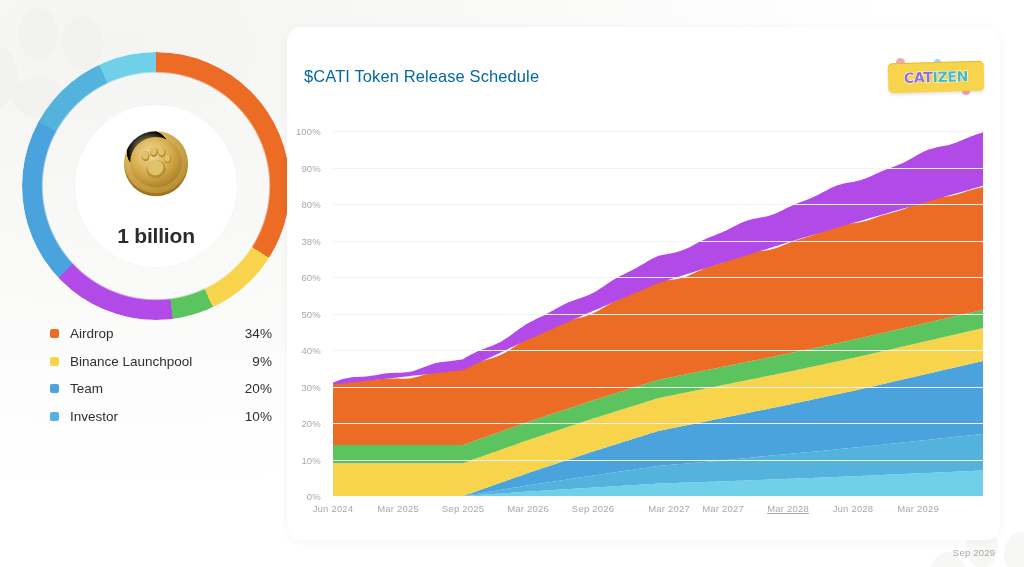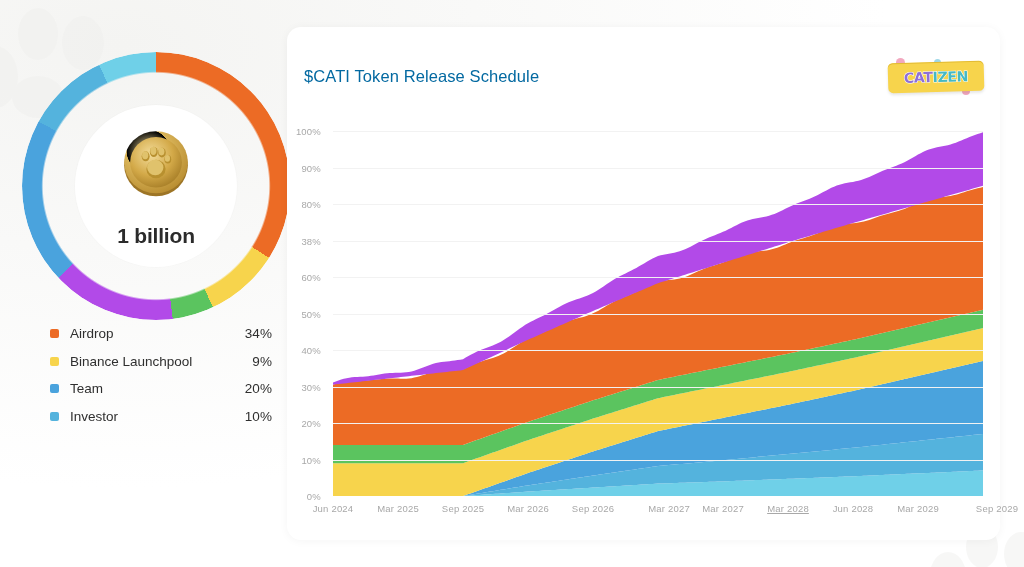--- a/index.html
+++ b/index.html
@@ -221,16 +221,16 @@
         <div class="xtick" style="left: 0px;">Jun 2024</div>
         <div class="xtick" style="left: 65px;">Mar 2025</div>
         <div class="xtick" style="left: 130px;">Sep 2025</div>
         <div class="xtick" style="left: 195px;">Mar 2026</div>
         <div class="xtick" style="left: 260px; text-align: center;">Sep 2026</div>
         <div class="xtick" style="left: 325px; margin-left: 11px;">Mar 2027</div>
         <div class="xtick" style="left: 390px;">Mar 2027</div>
         <div class="xtick" style="left: 455px; text-decoration: underline;">Mar 2028</div>
         <div class="xtick" style="left: 520px;">Jun 2028</div>
         <div class="xtick" style="left: 585px;">Mar 2029</div>
-        <div class="xtick" style="left: 664px;">Sep 2029</div>
+        <div class="xtick" style="left: 641px; margin-top: 44px;">Sep 2029</div>
       </div>
   </div>
 </div>
 
 </body></html>

